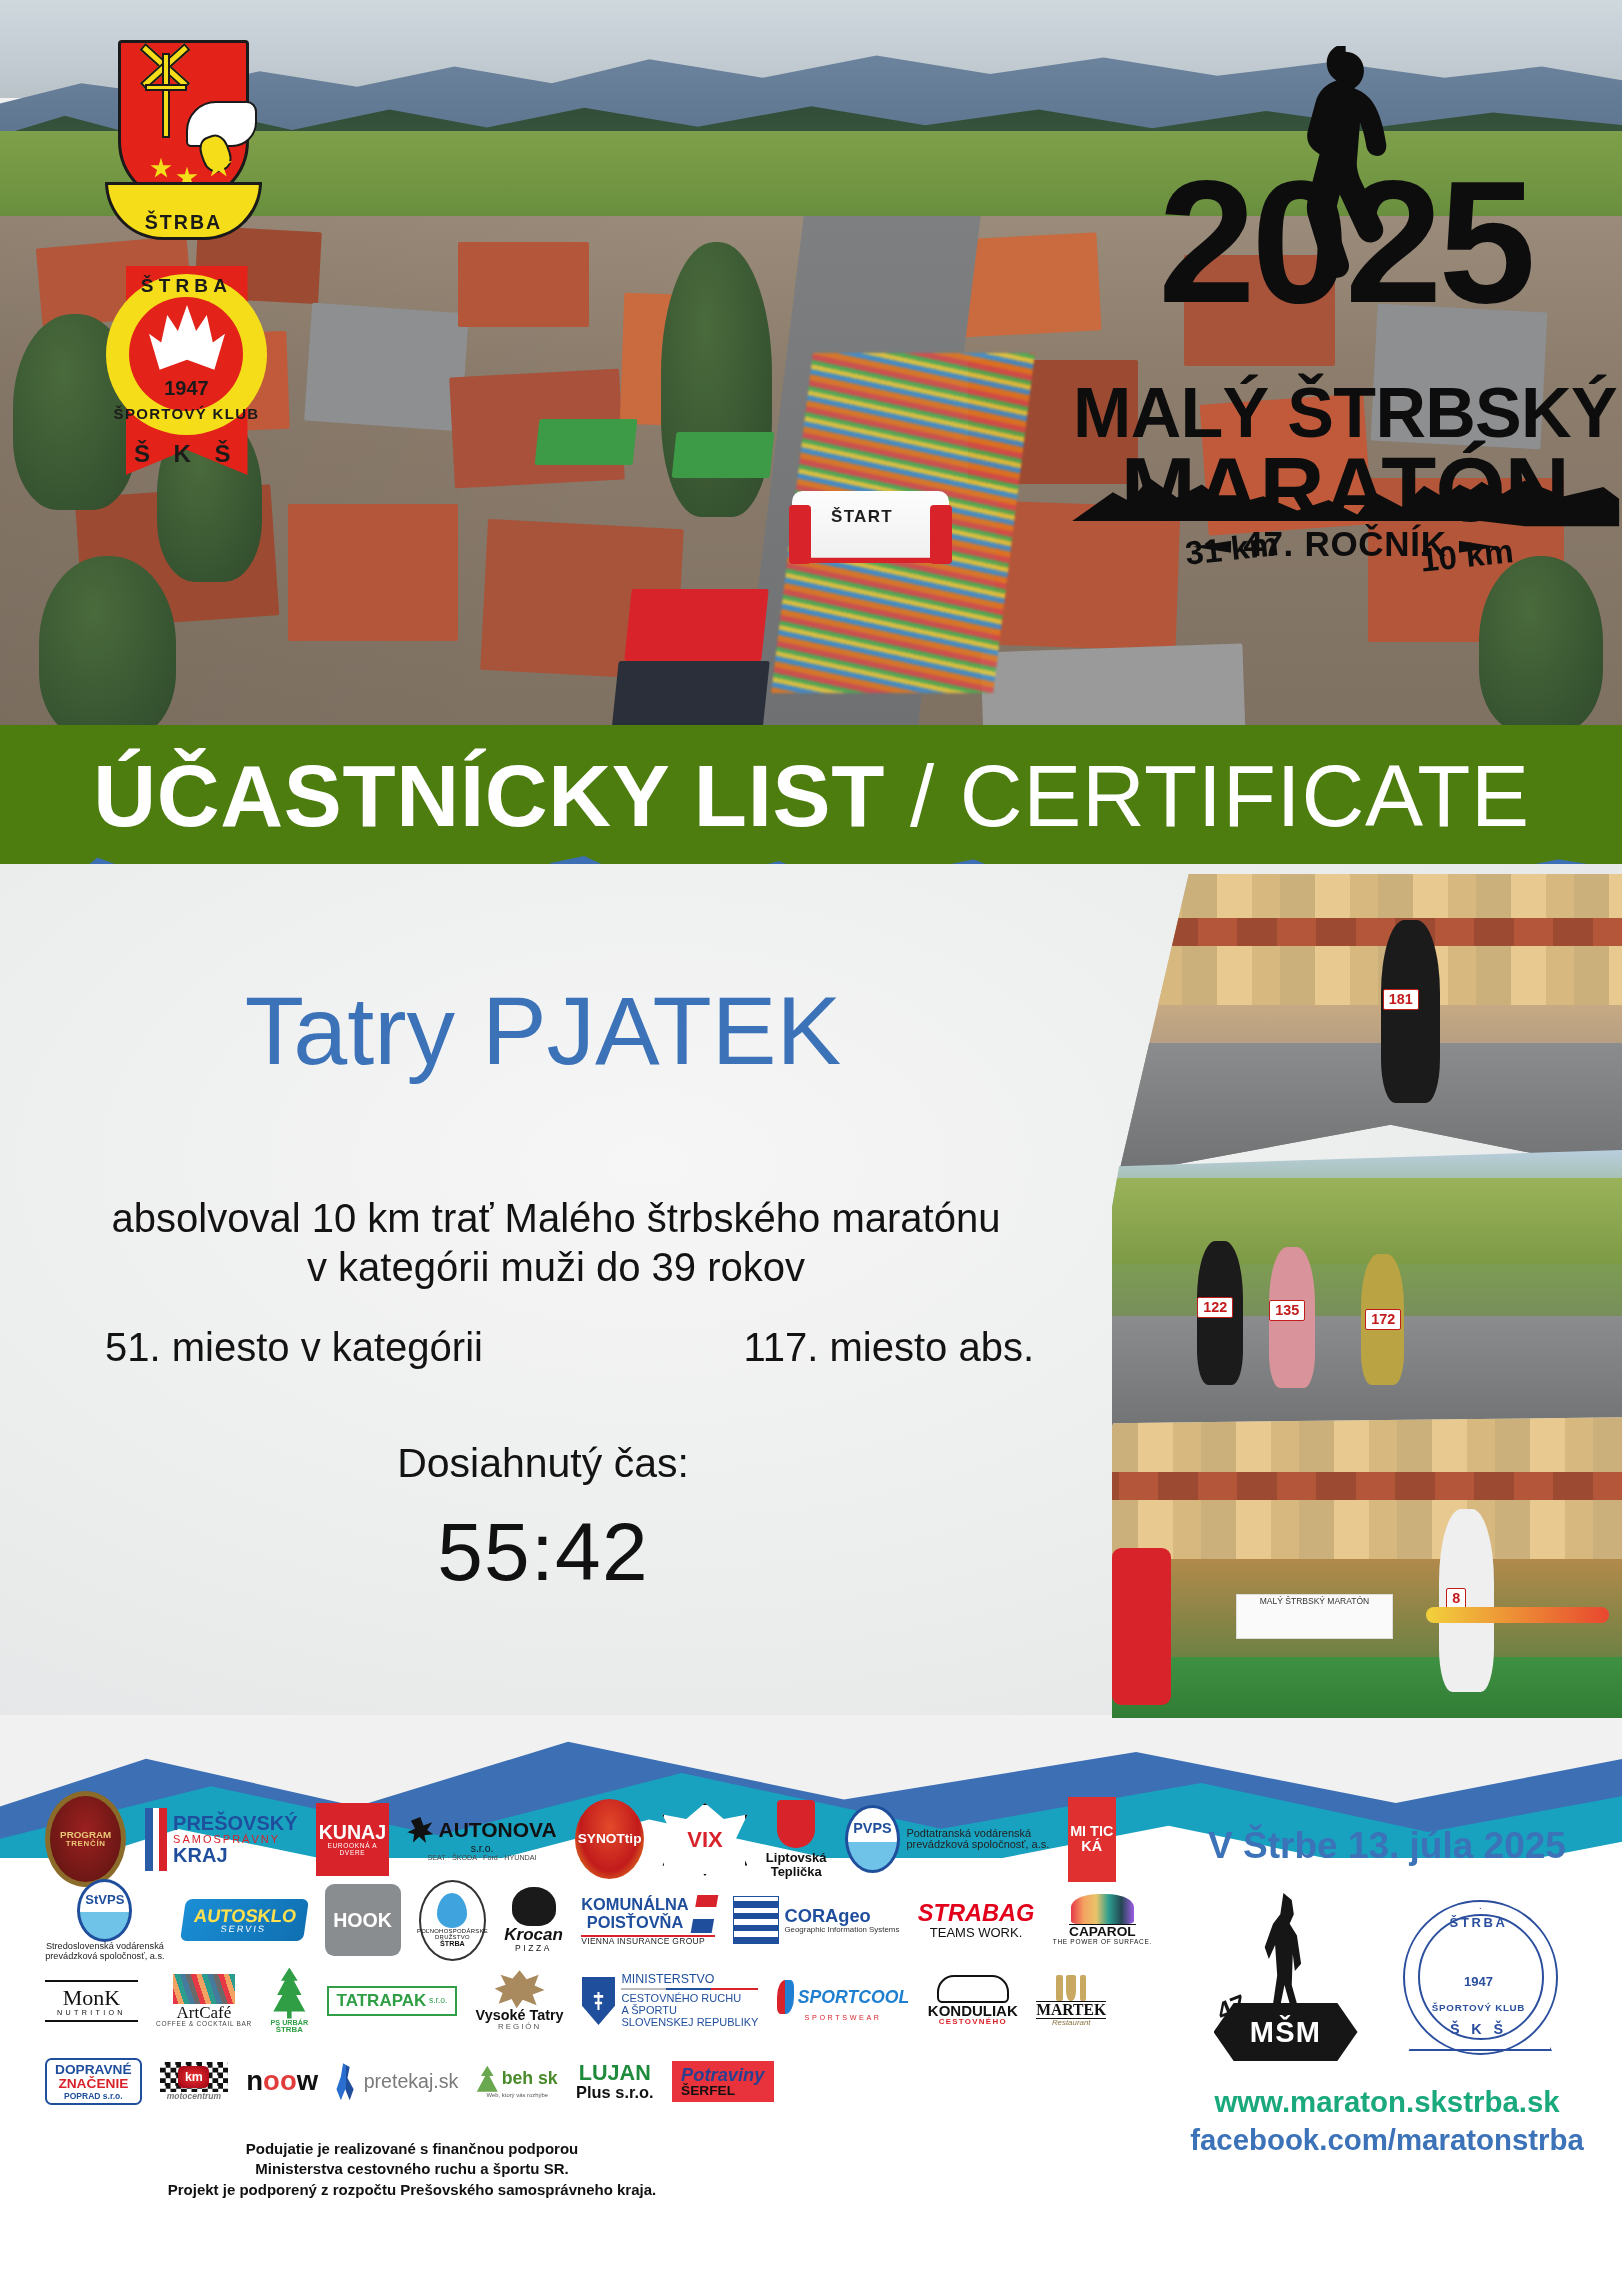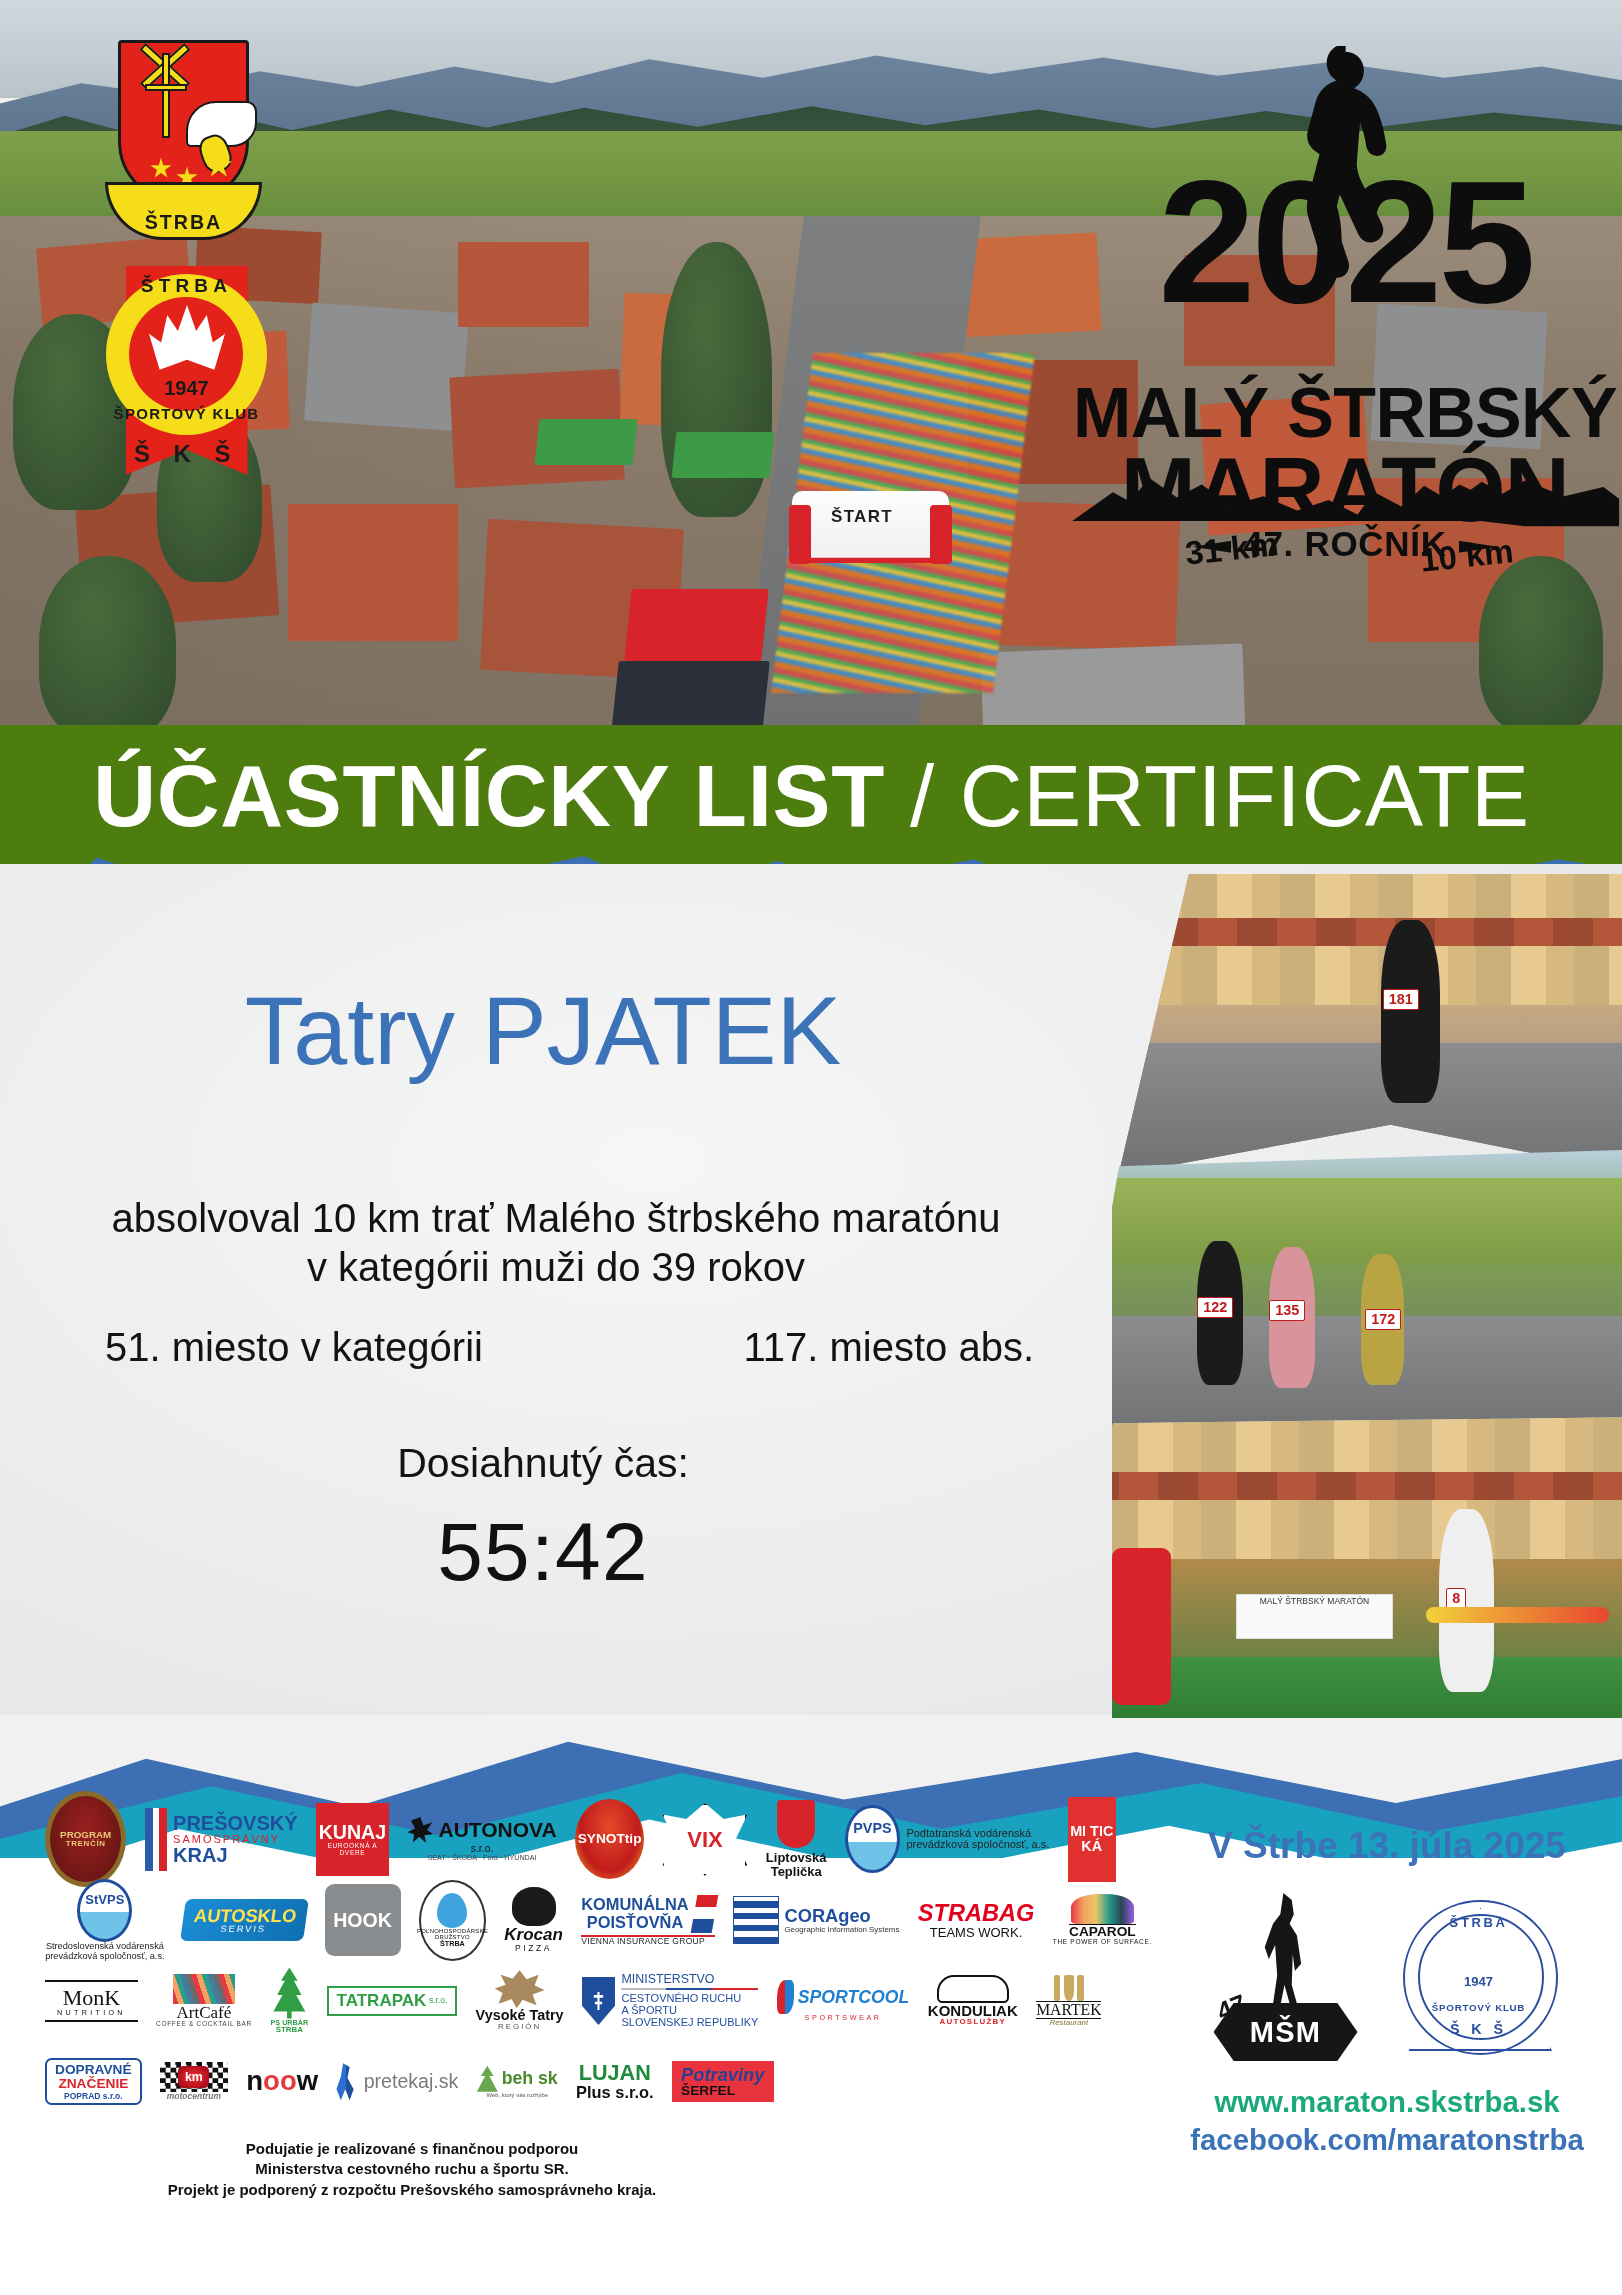--- a/index.html
+++ b/index.html
@@ -610,32 +610,32 @@
               <div style="font-size:17.7px;font-weight:bold;font-style:italic;color:#1f7fd0;">SPORTCOOL</div>
             </div>
             <div style="font-size:7.2px;letter-spacing:2.6px;color:#d8232a;">SPORTSWEAR</div>
           </div>
         </div>
 
       <div class="sp">
           <div class="box" style="flex-direction:column;">
             <div style="width:68px;height:23.6px;border:2px solid #111;border-radius:17px 17px 5.2px 5.2px;"></div>
             <div style="font-size:15px;font-weight:bold;">KONDULIAK</div>
-            <div style="font-size:7.9px;font-weight:bold;color:#d8232a;letter-spacing:1.3px;">AUTOSLUŽBY</div>
+            <div style="font-size:7.9px;font-weight:bold;color:#d8232a;letter-spacing:1.3px;">CESTOVNÉHO</div>
           </div>
         </div>
 
       <div class="sp">
           <div class="box" style="flex-direction:column;">
             <div style="display:flex;gap:3.3px;">
               <div style="width:6.5px;height:26px;background:#c9a961;border-radius:2px;"></div>
               <div style="width:10.5px;height:26px;background:#c9a961;border-radius:2px 2px 40% 40%;"></div>
               <div style="width:6.5px;height:26px;background:#c9a961;border-radius:2px;"></div>
             </div>
-            <div style="font-size:15.7px;font-weight:normal;font-family:'Liberation Serif',serif;border-top:1.3px solid #111;border-bottom:1.3px solid #111;text-align:right;">MARTEK</div>
+            <div style="font-size:15.7px;font-weight:bold;font-family:'Liberation Serif',serif;border-top:1.3px solid #111;border-bottom:1.3px solid #111;text-align:right;">MARTEK</div>
             <div style="font-size:7.9px;font-style:italic;color:#8a7340;">Restaurant</div>
           </div>
         </div>
 
       <div class="sp">
           <div class="box" style="flex-direction:column;border:2px solid #1f4e9c;border-radius:6.5px;padding:2.6px 7.9px;">
             <div style="font-size:13.7px;font-weight:bold;color:#1f4e9c;">DOPRAVNÉ</div>
             <div style="font-size:13.7px;font-weight:bold;color:#d8232a;">ZNAČENIE</div>
             <div style="font-size:8.5px;font-weight:bold;color:#1f4e9c;">POPRAD s.r.o.</div>
           </div>

